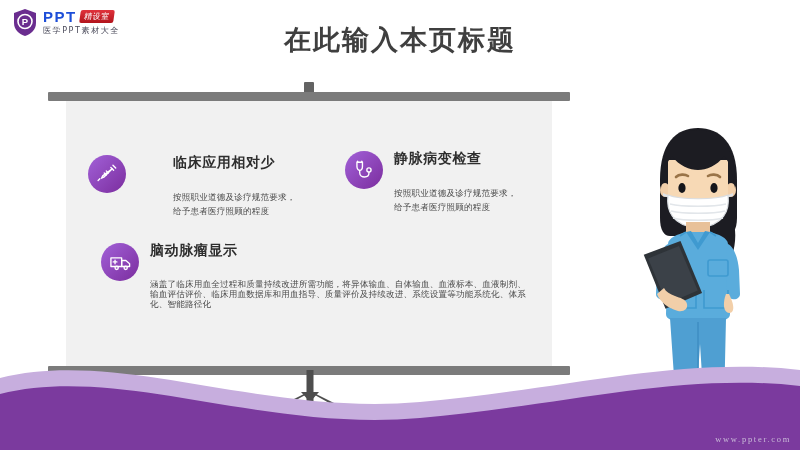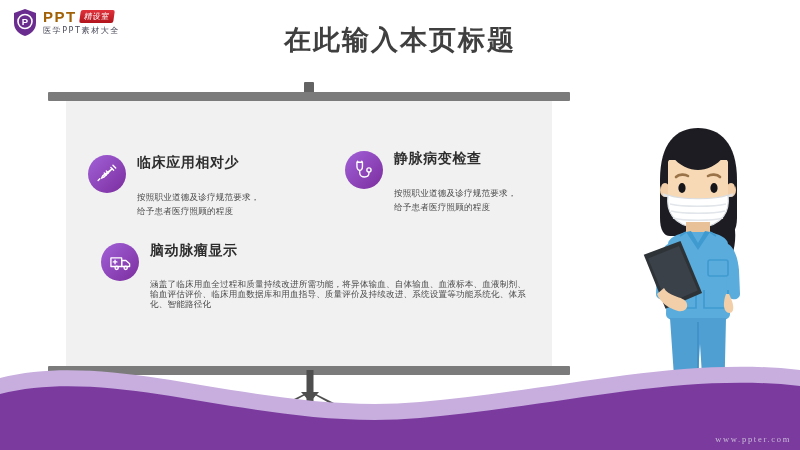--- a/index.html
+++ b/index.html
@@ -57,21 +57,21 @@
     height: 30px;
   }
   #logo .logo-row1 {
     display: flex;
     align-items: center;
     height: 16px;
   }
   #logo .ppt-word {
     font-size: 15px;
     font-weight: bold;
-    color: #a16207;
+    color: #1d4ed8;
     letter-spacing: 1.5px;
     font-family: "Liberation Sans", sans-serif;
     line-height: 15px;
   }
   #logo .badge {
     margin-left: 3px;
     background: linear-gradient(180deg, #e0323c 0%, #b2141c 100%);
     color: #ffffff;
     font-size: 8px;
     line-height: 11px;
@@ -188,21 +188,21 @@
     white-space: nowrap;
   }
   .feature .f-body {
     font-size: 8.6px;
     color: #4b4b4b;
     line-height: 13.5px;
     margin-top: 20px;
     font-family: "DejaVu Sans", sans-serif;
     letter-spacing: 0.15px;
   }
-  #feat-1 { left: 88px;  top: 153px; width: 230px; }
+  #feat-1 { left: 88px;  top: 153px; width: 230px; gap: 36px; }
   #feat-2 { left: 345px; top: 149px; width: 215px; }
   #feat-3 { left: 101px;  top: 241px; width: 430px; }
   #feat-3 .f-body { line-height: 10px; }
 
   
   #nurse {
     position: absolute;
     left: 620px;
     top: 118px;
     width: 175px;

